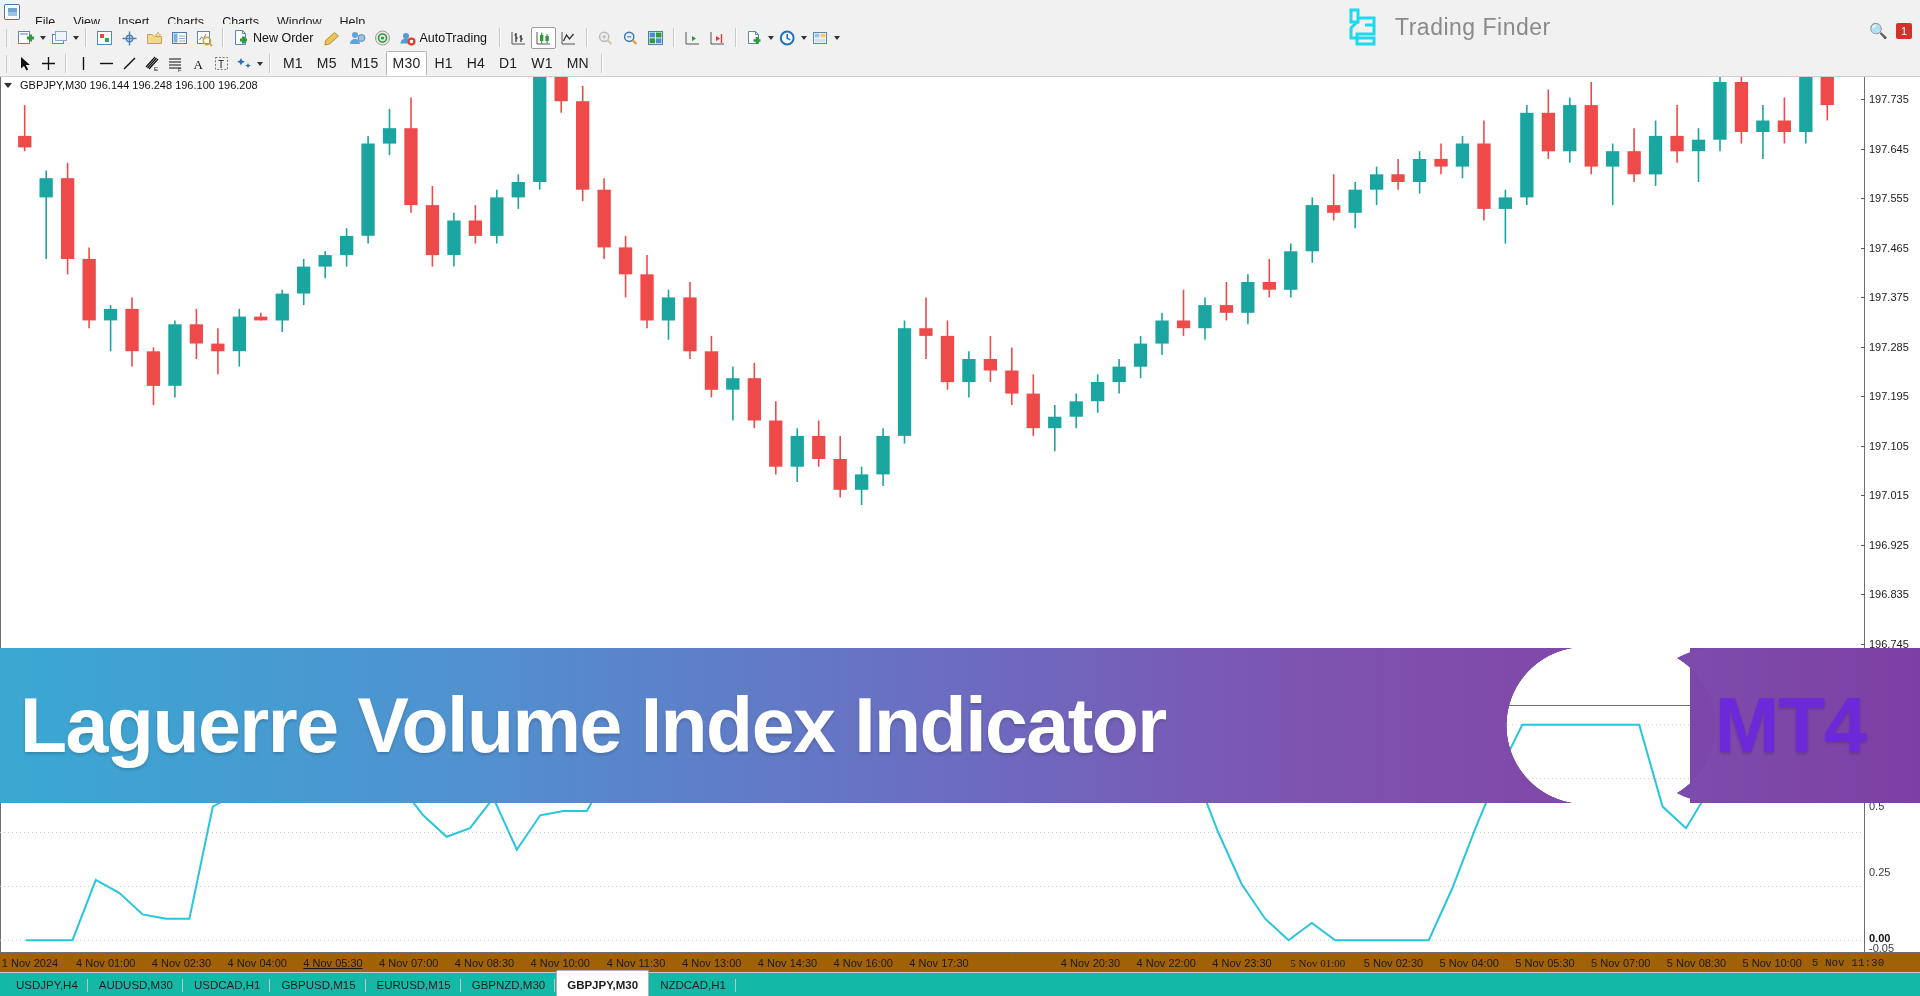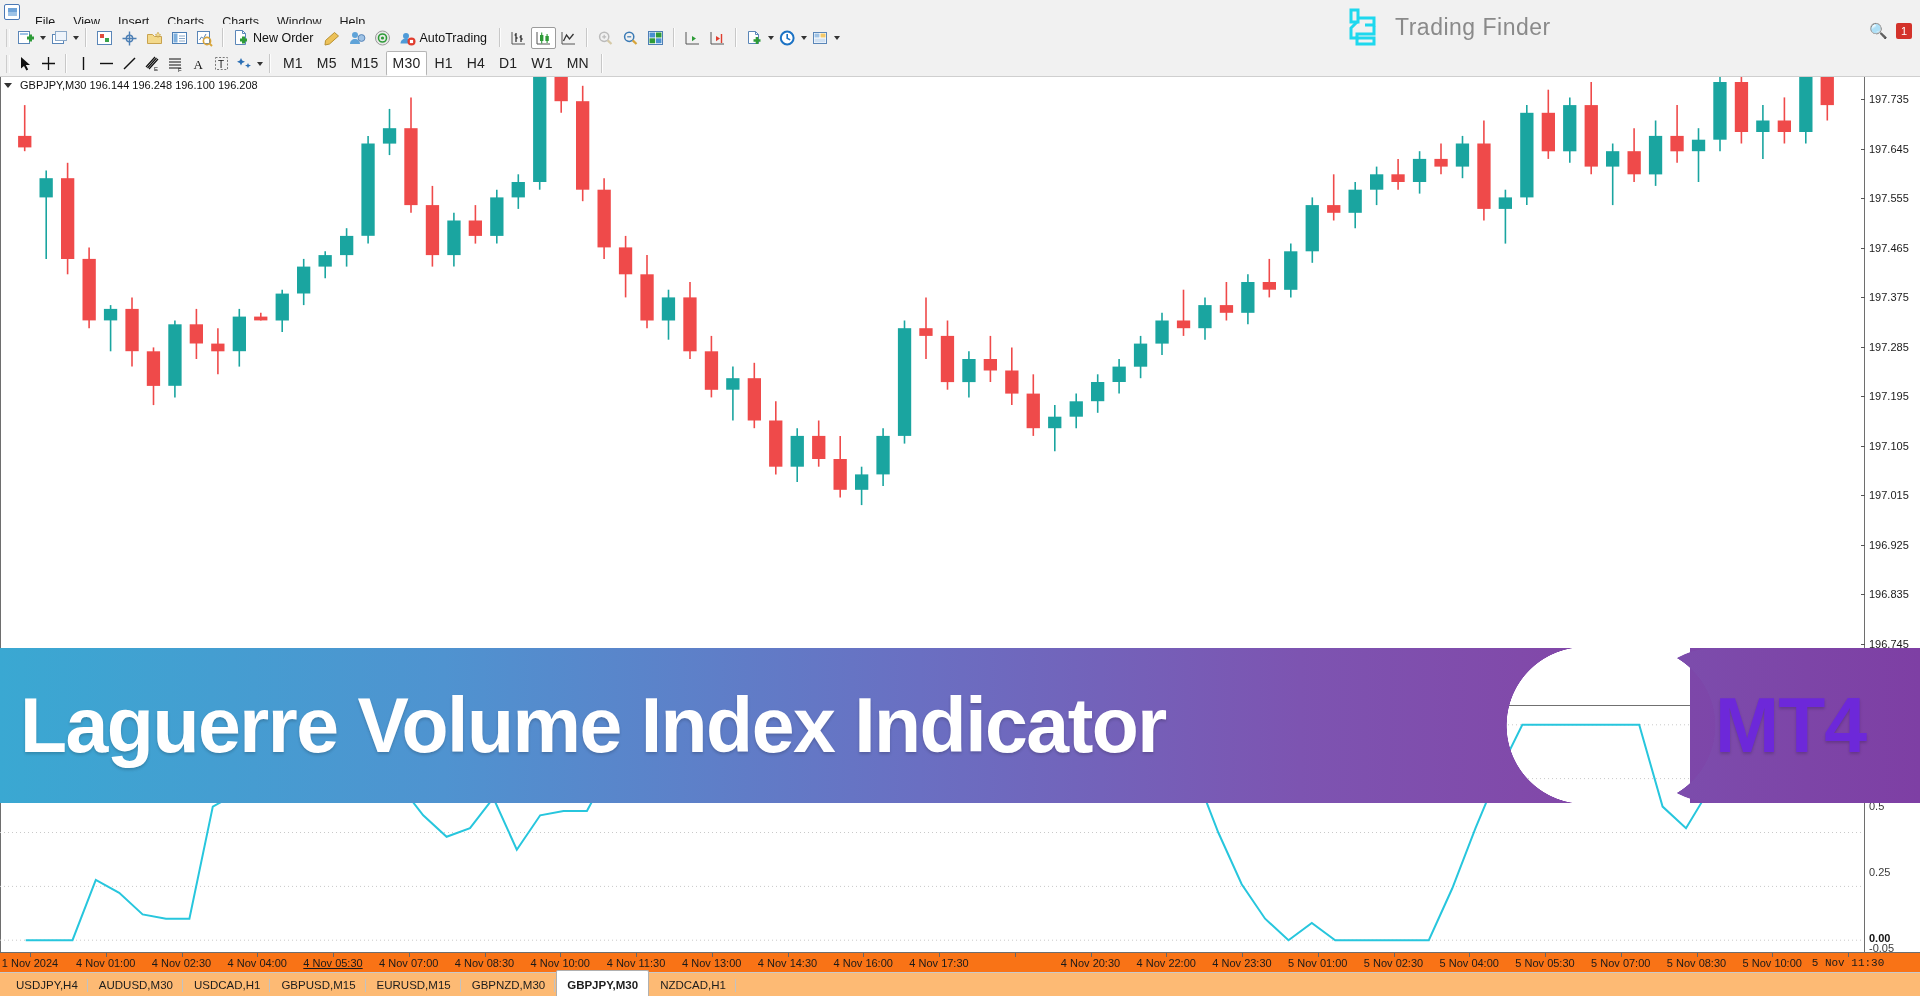--- a/index.html
+++ b/index.html
@@ -119,32 +119,32 @@
   .sub-sep {
     position:absolute; left:0; top:628px; width:1864px; height:1px; background:#707070;
   }
   .subwin { position:absolute; left:0; top:629px; width:1864px; height:253px; }
   .sub-label {
     position:absolute; left:7px; top:5px; font-size:10px; color:#3a3a3a; white-space:nowrap;
   }
 
   .xaxis {
     position:absolute; left:0; top:875px; width:1920px; height:22px;
-    border-top:1px solid #6e6e6e; background:#f97316;
+    border-top:1px solid #6e6e6e; background:#a16207;
   }
   .xtick {
     position:absolute; top:4px; font-size:11px; color:#1a1a1a; white-space:nowrap;
     transform:translateX(-50%);
   }
   .xtickline { position:absolute; top:0px; width:1px; height:4px; background:#666; }
 
   
   .tabbar {
     position:absolute; bottom:0; left:0; width:1920px; height:24px;
-    background:#fdba74; border-top:1px solid #c9c9c9;
+    background:#14b8a6; border-top:1px solid #c9c9c9;
     display:flex; align-items:flex-end; padding-left:6px;
   }
   .symtab {
     font-size:11.5px; color:#1d1d1d; padding:4px 10px 5px; margin-right:1px;
     cursor:default; position:relative; white-space:nowrap;
   }
   .symtab:not(.active)::after{
     content:""; position:absolute; right:0; top:4px; bottom:4px; width:1px; background:#c2c2c2;
   }
   .symtab.active {
@@ -766,21 +766,21 @@
         <div class="xtick" style="left: 939px;">4 Nov 17:30</div>
         <div class="xtickline" style="left: 939px;"></div>
         <div class="xtick" style="left: 1014.75px; margin-top: 45px;">4 Nov 19:00</div>
         <div class="xtickline" style="left: 1014.75px;"></div>
         <div class="xtick" style="left: 1090.5px;">4 Nov 20:30</div>
         <div class="xtickline" style="left: 1090.5px;"></div>
         <div class="xtick" style="left: 1166.25px;">4 Nov 22:00</div>
         <div class="xtickline" style="left: 1166.25px;"></div>
         <div class="xtick" style="left: 1242px;">4 Nov 23:30</div>
         <div class="xtickline" style="left: 1242px;"></div>
-        <div class="xtick" style="left: 1317.75px;">5 Nov 01:00</div>
+        <div class="xtick" style="left: 1317.75px; font-family: Liberation Serif, serif;">5 Nov 01:00</div>
         <div class="xtickline" style="left: 1317.75px;"></div>
         <div class="xtick" style="left: 1393.5px;">5 Nov 02:30</div>
         <div class="xtickline" style="left: 1393.5px;"></div>
         <div class="xtick" style="left: 1469.25px;">5 Nov 04:00</div>
         <div class="xtickline" style="left: 1469.25px;"></div>
         <div class="xtick" style="left: 1545px;">5 Nov 05:30</div>
         <div class="xtickline" style="left: 1545px;"></div>
         <div class="xtick" style="left: 1620.75px;">5 Nov 07:00</div>
         <div class="xtickline" style="left: 1620.75px;"></div>
         <div class="xtick" style="left: 1696.5px;">5 Nov 08:30</div>

